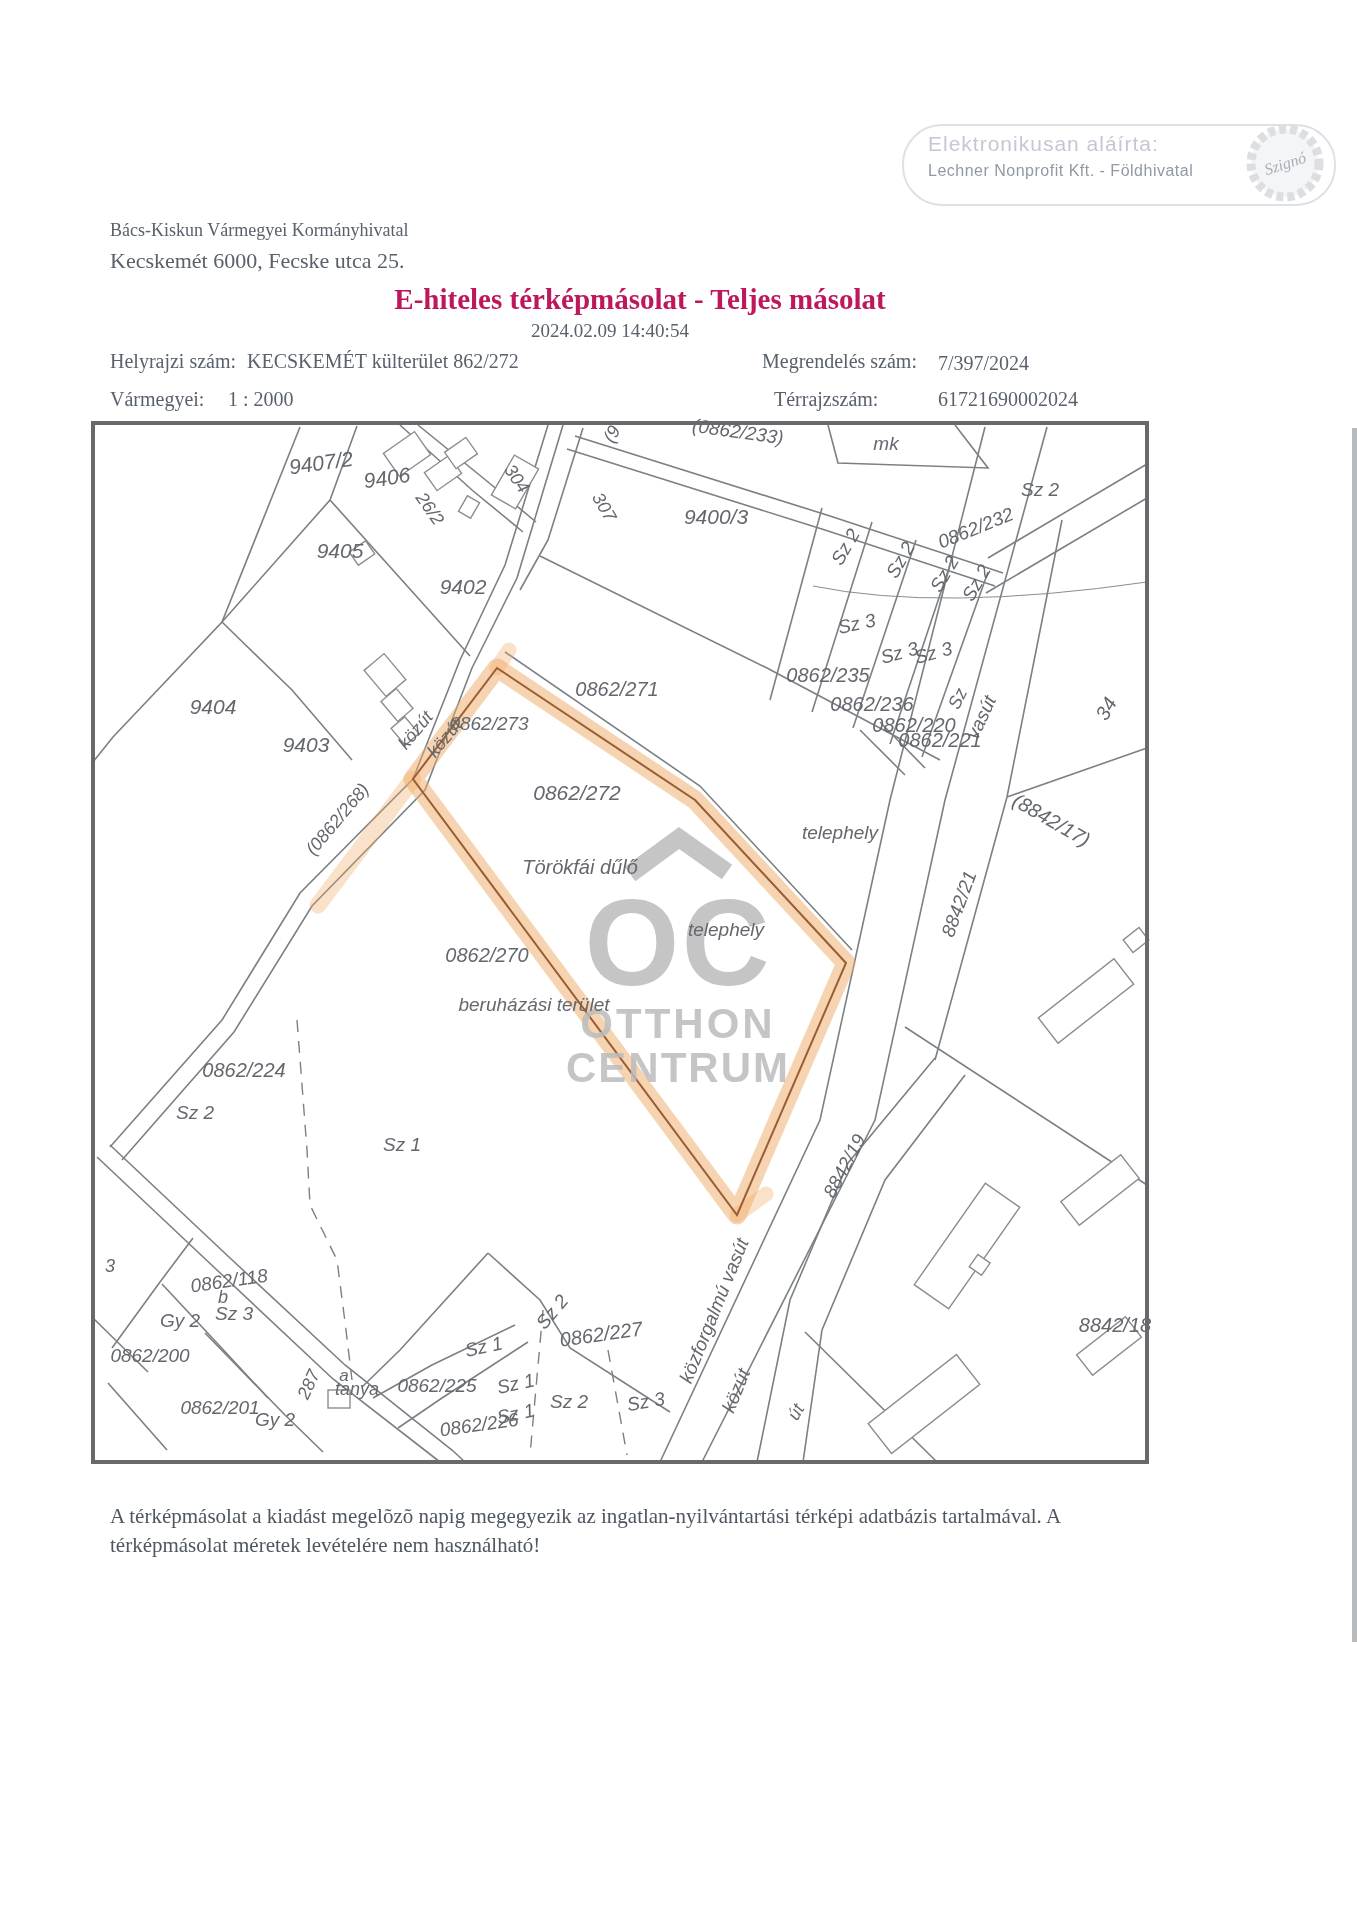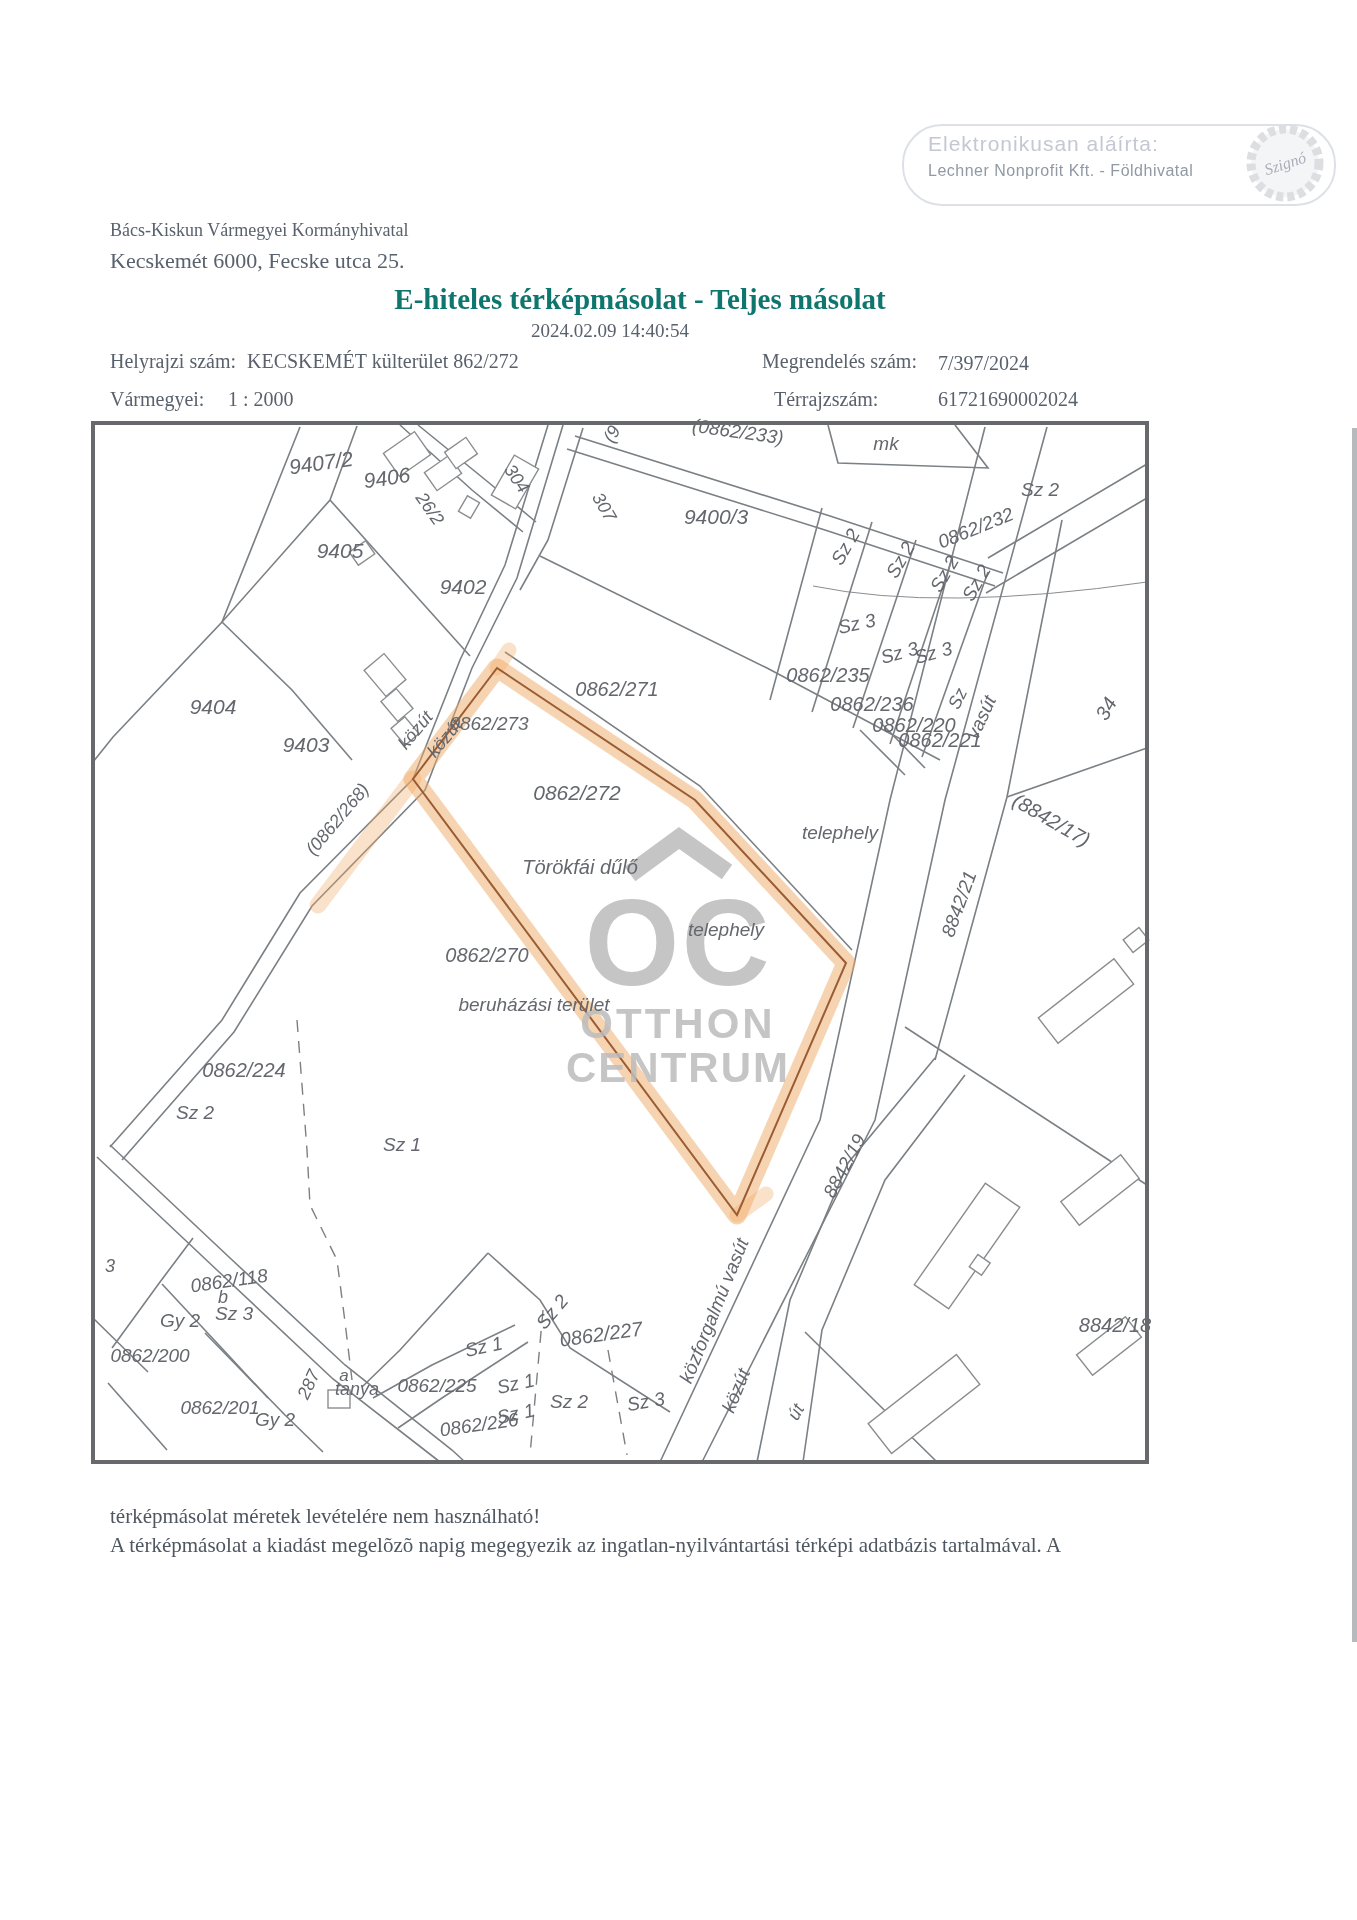--- a/index.html
+++ b/index.html
@@ -9,21 +9,21 @@
   
   .badge{left:902px;top:124px;width:430px;height:78px;border:2px solid #dde1e6;border-radius:40px;}
   .badge-l1{left:928px;top:132px;font-family:"Liberation Sans",sans-serif;font-size:21px;
             letter-spacing:1px;color:#c3c8d3;}
   .badge-l2{left:928px;top:162px;font-family:Liberation Sans, sans-serif;font-size:16px;
             letter-spacing:.5px;color:#9099a4;}
   .seal{left:1240px;top:118px;width:90px;height:90px;}
   
   .office{left:110px;top:220px;font-size:18px;}
   .address{left:110px;top:248px;font-size:22px;}
-  .title{left:0;top:283px;width:1280px;text-align:center;font-size:29px;font-weight:bold;color:#0f766e;}
+  .title{left:0;top:283px;width:1280px;text-align:center;font-size:29px;font-weight:bold;color:#be185d;}
   .datetime{left:0;top:320px;width:1220px;text-align:center;font-size:19px;}
   .meta{font-size:20px;}
   .m-hl{left:110px;top:350px;} .m-hv{left:247px;top:350px;}
   .m-ml{left:762px;top:350px;} .m-mv{left:938px;top:352px;}
   .m-sl{left:110px;top:388px;} .m-sv{left:228px;top:388px;}
   .m-tl{left:774px;top:388px;} .m-tv{left:938px;top:388px;}
   
   .footer{left:110px;top:1502px;width:1160px;font-size:21px;line-height:29px;color:#4e5660;}
   
   .edge{right:0;top:428px;width:5px;height:1492px;background:#b7babd;}
@@ -229,18 +229,18 @@
         <text x="801" y="1415" transform="rotate(-60 801 1415)" font-size="18" class="maplbl">út</text>
         <text x="965" y="906" transform="rotate(-70 965 906)" font-size="19" class="maplbl">8842/21</text>
         <text x="850" y="1169" transform="rotate(-62 850 1169)" font-size="19" class="maplbl">8842/19</text>
         <text x="1115" y="1332" font-size="20" class="maplbl">8842/18</text>
       </g>
 
     <rect x="93" y="423" width="1054" height="1039" fill="none" stroke="#67696c" stroke-width="4"></rect>
   </svg>
 
   <div class="abs footer">
+    <div>A térképmásolat a kiadást megelõzõ napig megegyezik az ingatlan-nyilvántartási térképi adatbázis tartalmával. A</div>
     <div>térképmásolat méretek levételére nem használható!</div>
-    <div>A térképmásolat a kiadást megelõzõ napig megegyezik az ingatlan-nyilvántartási térképi adatbázis tartalmával. A</div>
   </div>
 
   <div class="abs edge"></div>
 </div>
 
 </body></html>

